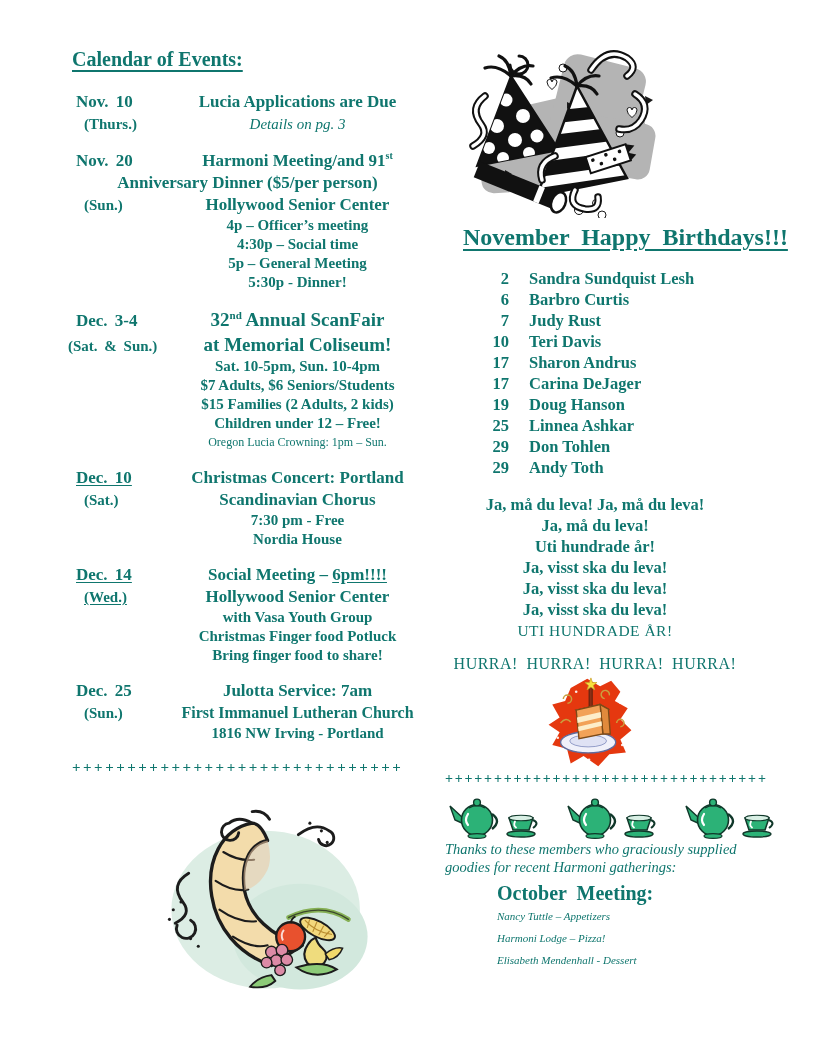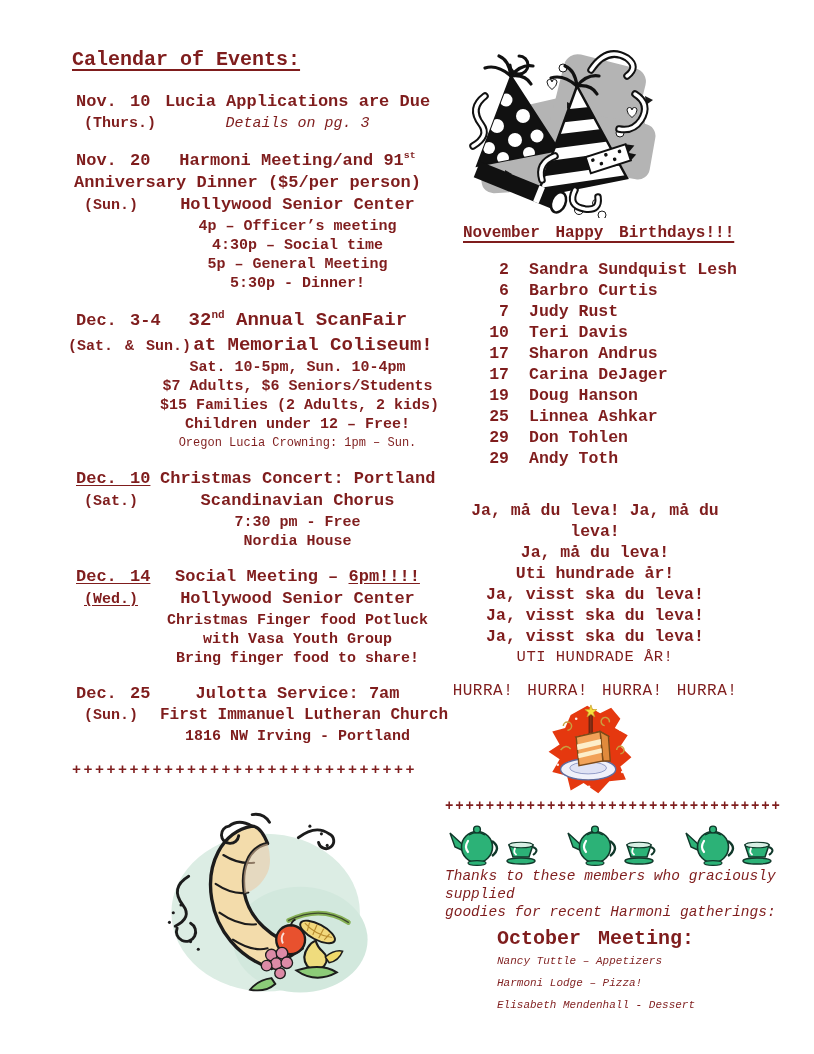--- a/index.html
+++ b/index.html
@@ -1,17 +1,17 @@
 <!DOCTYPE html>
 <html><head>
 <meta charset="utf-8">
 <style>
   html,body{margin:0;padding:0;background:#ffffff;}
-  .page{position:relative;width:814px;height:1054px;background:#fff;color:#7f1d1d;
-        font-family:Liberation Mono, monospace;overflow:hidden;}
+  .page{position:relative;width:814px;height:1054px;background:#fff;color:#0f766e;
+        font-family:Liberation Serif, serif;overflow:hidden;}
   .col-left{position:absolute;left:60px;top:0;width:375px;}
   .col-right{position:absolute;left:445px;top:0;width:350px;}
   .u{text-decoration:underline;text-underline-offset:2px;}
   sup{font-size:0.58em;line-height:0;}
 
   
   .cal-heading{margin:48px 0 0 12px;font-size:20px;font-weight:bold;
       text-decoration:underline;text-underline-offset:4px;text-decoration-thickness:1.6px;}
   .events{margin-top:20px;}
   .event-block{margin-bottom:15px;}
@@ -26,27 +26,27 @@
   .desc-cell.sub{font-size:15px;line-height:19px;}
   .desc-cell.ital{font-style:italic;font-weight:normal;font-size:15px;line-height:20px;}
   .desc-cell.norm{font-weight:normal;font-size:12px;line-height:19px;}
   .desc-cell.mainsm{font-size:16px;line-height:21px;}
   .plus-row{font-weight:bold;font-size:15px;letter-spacing:2.5px;padding-left:12px;
       margin-top:16px;white-space:nowrap;}
   .cornu-wrap{margin:26px 0 0 95px;width:228px;height:202px;}
 
   
   .party-wrap{margin:38px 0 0 14px;width:206px;height:180px;}
-  .bday-heading{margin:6px 0 12px 18px;font-size:16px;font-weight:bold;word-spacing:6px;
+  .bday-heading{margin:6px 0 12px 18px;font-size:24px;font-weight:bold;word-spacing:6px;
       text-decoration:underline;text-underline-offset:4px;text-decoration-thickness:1.6px;}
   .bday-list{margin-top:17px;}
   .bday-row{display:flex;font-weight:bold;font-size:16.5px;line-height:21px;}
   .bday-num{flex:0 0 64px;text-align:right;}
   .bday-name{margin-left:20px;white-space:nowrap;}
-  .song{width:300px;margin-top:31px;text-align:center;font-weight:bold;
+  .song{width:300px;margin-top:16px;text-align:center;font-weight:bold;
       font-size:16.5px;line-height:21px;}
   .song-line.caps{font-weight:normal;font-size:15.5px;letter-spacing:0.5px;}
   .hurra{width:300px;text-align:center;margin-top:14px;font-weight:normal;
       font-size:16px;letter-spacing:0.5px;word-spacing:4px;}
   .cake-wrap{margin:4px 0 0 85px;width:120px;height:92px;}
   .plus-row-r{font-weight:bold;font-size:14px;letter-spacing:1.8px;margin-top:2px;white-space:nowrap;}
   .teapots{margin:5px 0 0 2px;width:332px;height:48px;}
   .sweets-heading{margin:4px 0 0 7px;font-size:19px;font-weight:bold;
       text-decoration:underline;text-underline-offset:4px;text-decoration-thickness:1.6px;}
   .thanks{font-style:italic;font-size:14.5px;line-height:18px;}
@@ -152,25 +152,25 @@
           <div class="event-row">
             <span class="date-cell u">Dec. 14</span>
             <span class="desc-cell"><span>Social Meeting – </span><span class="u">6pm!!!!</span></span>
           </div>
           <div class="event-row">
             <span class="date-cell day u">(Wed.)</span>
             <span class="desc-cell"><span>Hollywood Senior Center</span></span>
           </div>
           <div class="event-row">
             <span class="date-cell"></span>
+            <span class="desc-cell sub"><span>with Vasa Youth Group</span></span>
+          </div>
+          <div class="event-row">
+            <span class="date-cell"></span>
             <span class="desc-cell sub"><span>Christmas Finger food Potluck</span></span>
-          </div>
-          <div class="event-row">
-            <span class="date-cell"></span>
-            <span class="desc-cell sub"><span>with Vasa Youth Group</span></span>
           </div>
           <div class="event-row">
             <span class="date-cell"></span>
             <span class="desc-cell sub"><span>Bring finger food to share!</span></span>
           </div>
         </div>
         <div class="event-block">
           <div class="event-row">
             <span class="date-cell">Dec. 25</span>
             <span class="desc-cell"><span>Julotta Service: 7am</span></span>

